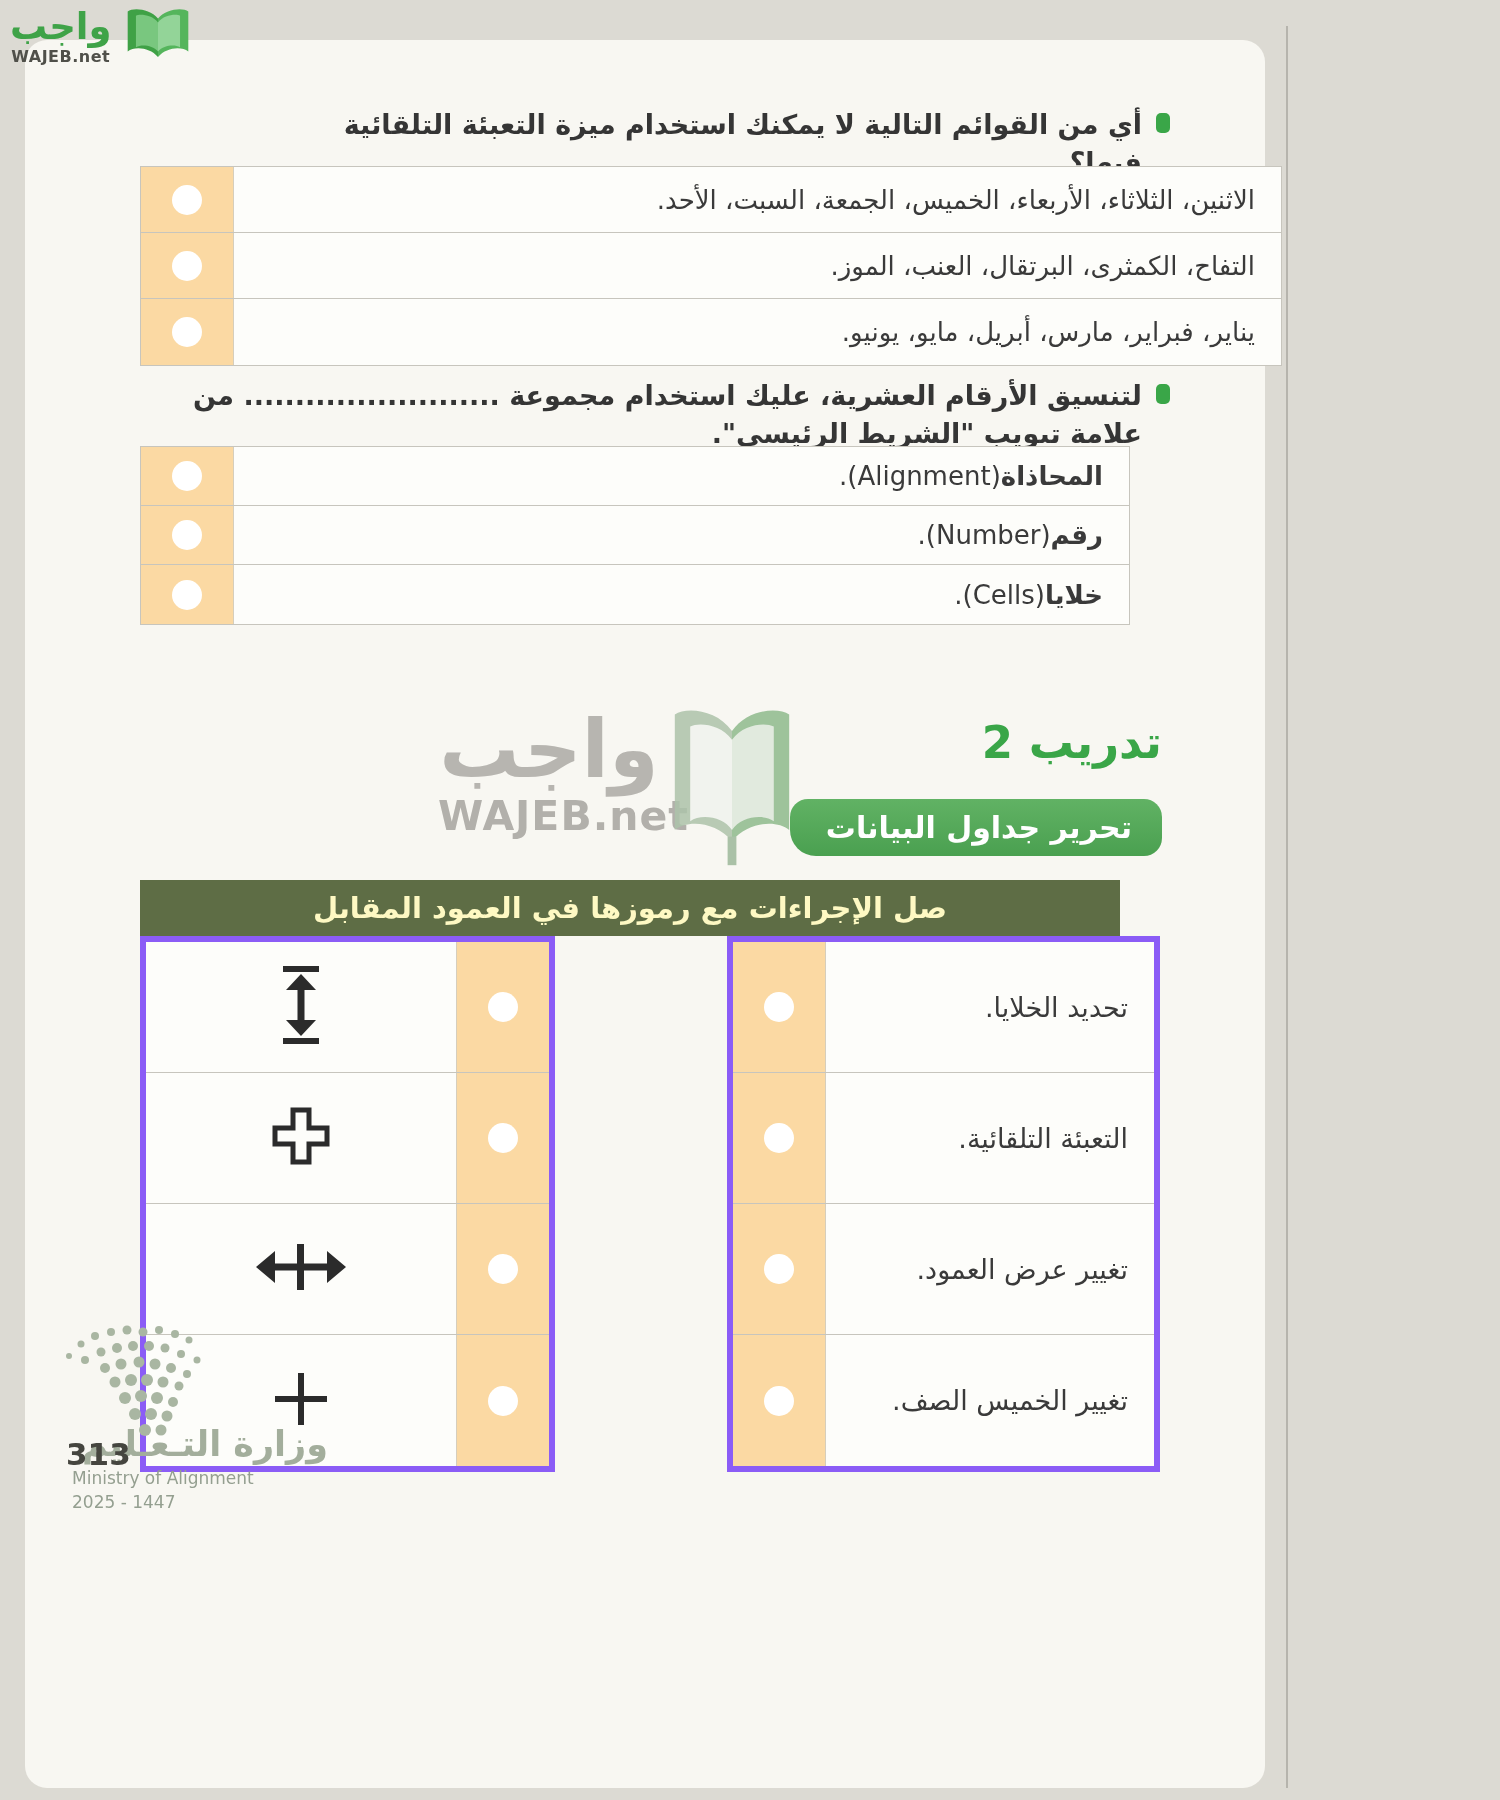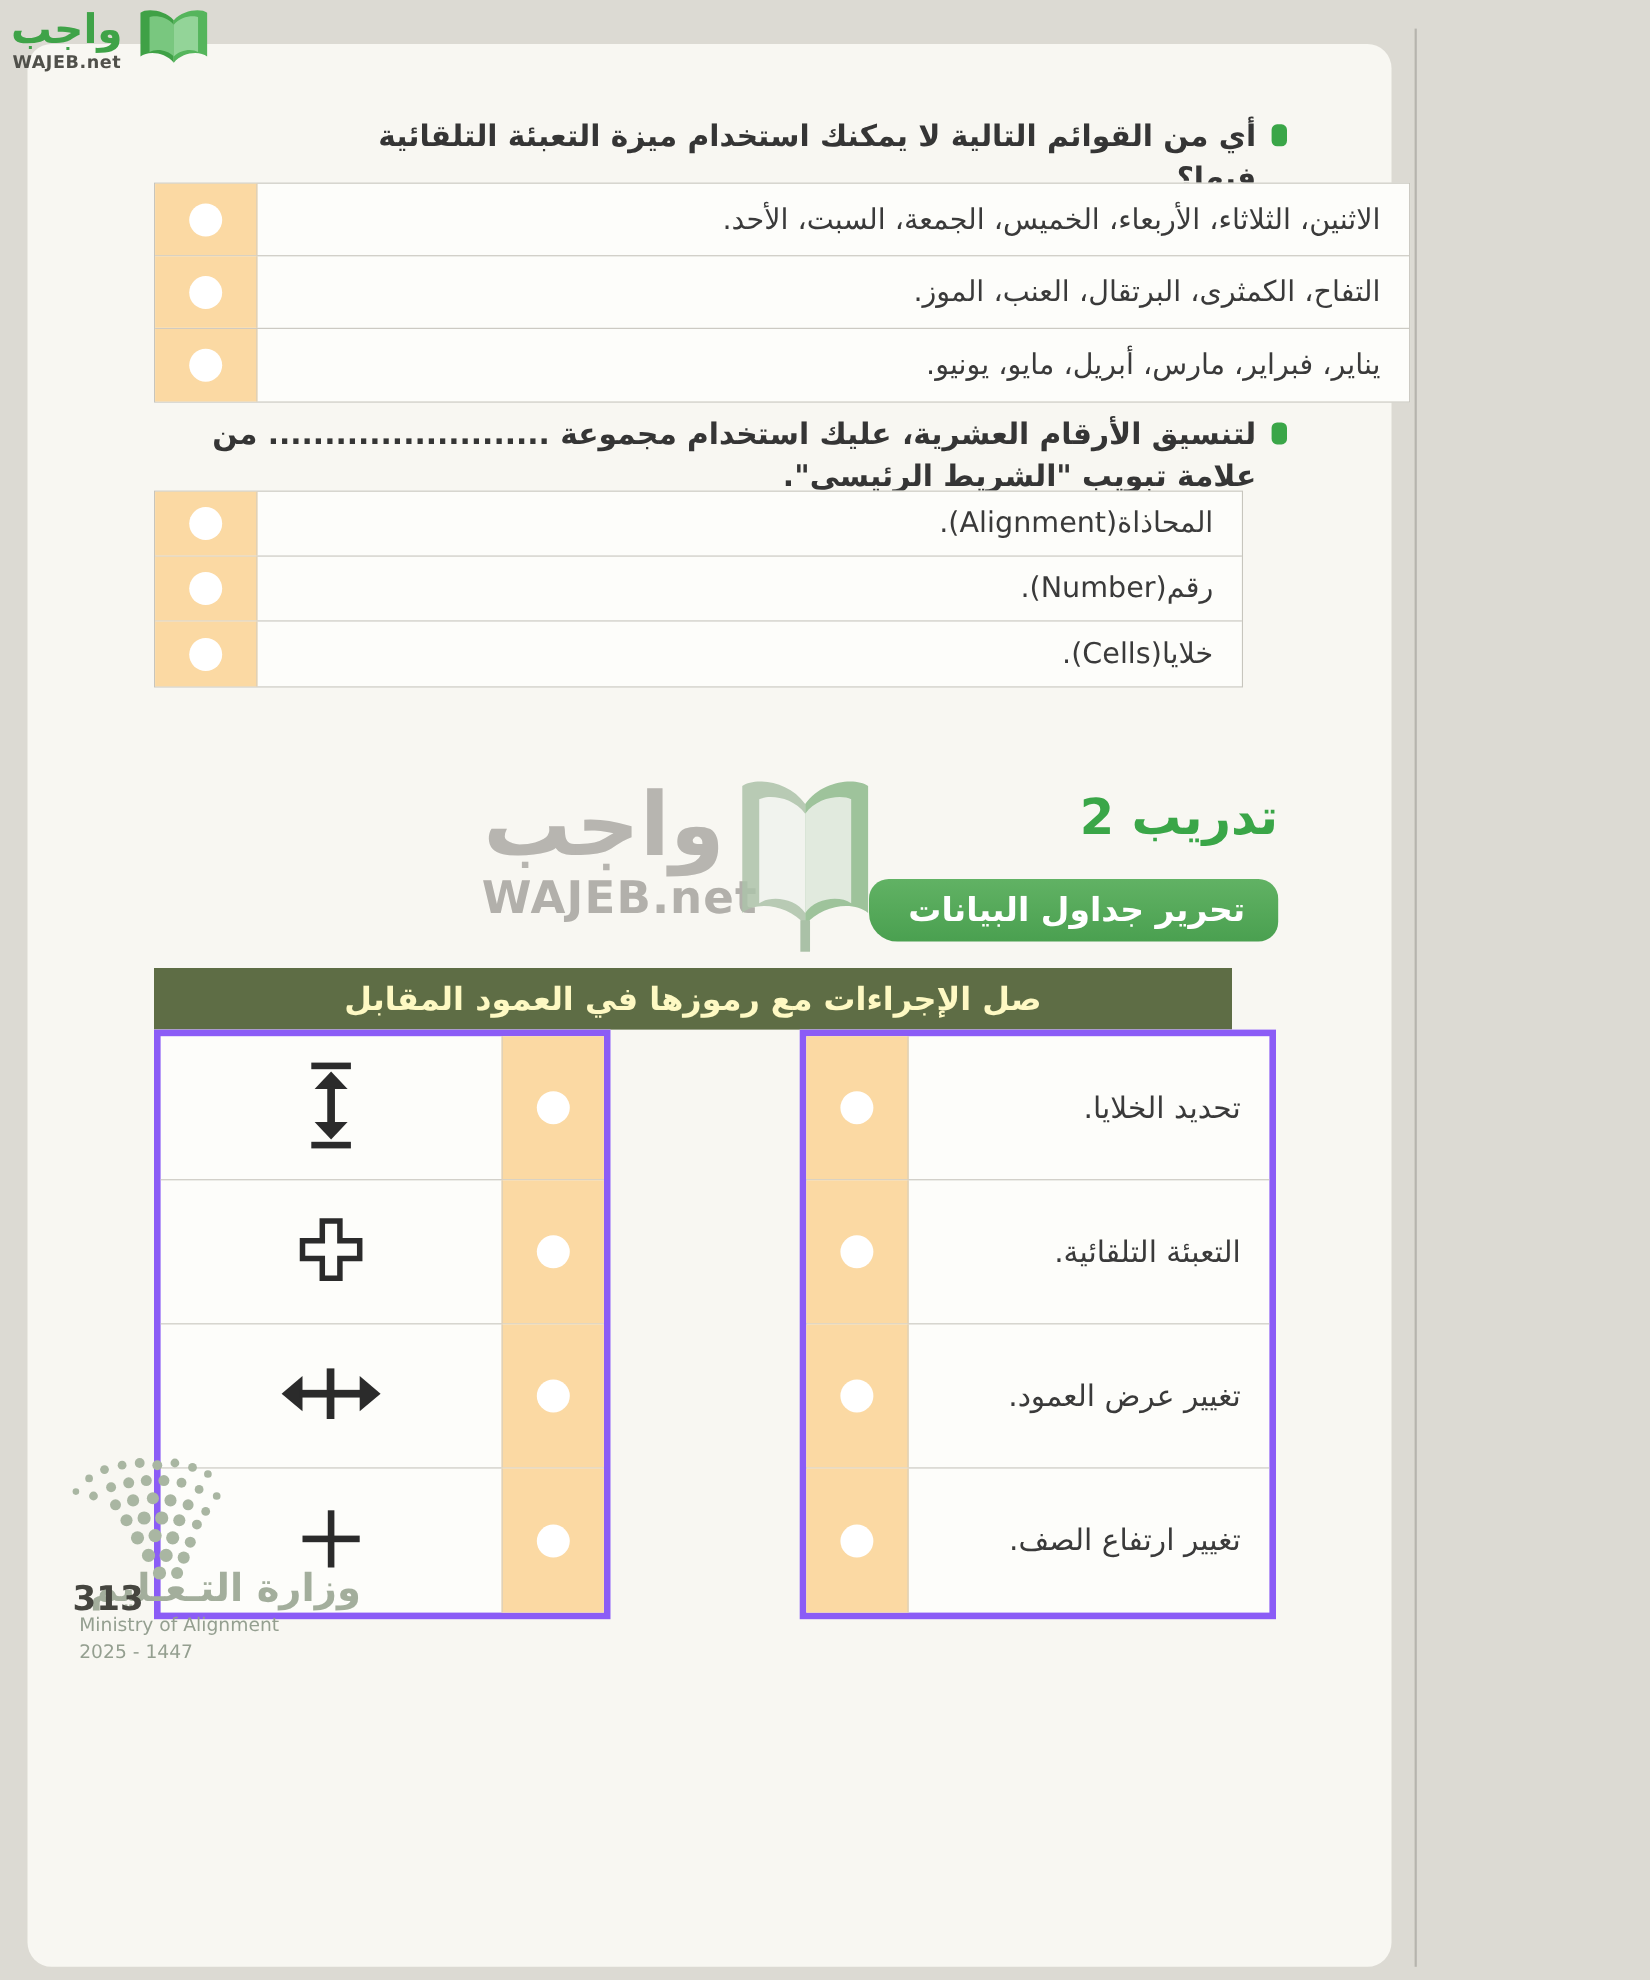--- a/index.html
+++ b/index.html
@@ -23,21 +23,21 @@
   
   .q-block { position:absolute; display:flex; direction:rtl; gap:14px; align-items:flex-start; }
   .bullet { flex:none; width:14px; height:20px; border-radius:5px; background:#3aa648; margin-top:7px; }
   .q-text { font-size:27px; font-weight:bold; color:#353535; line-height:1.4; }
 
   
   .opt-table { position:absolute; border:1px solid #c7c5bd; background:#fdfdfa; }
   .opt-row { display:flex; direction:rtl; align-items:stretch; border-bottom:1px solid #c7c5bd; }
   .opt-row:last-child { border-bottom:none; }
   .opt-text { flex:1; display:flex; align-items:center; padding:0 26px; font-size:26px; color:#3a3a3a; direction:rtl; gap:0; }
-  .opt-ar { font-weight:normal; }
+  .opt-ar { font-weight:bold; }
   .radio-cell { flex:none; width:93px; background:#fbd9a3; display:flex; align-items:center; justify-content:center;
                 border-right:1px solid #d6cebc; }
   .dot { width:30px; height:30px; border-radius:50%; background:#ffffff; }
   .h66 .opt-row { height:66px; }
   .h59 .opt-row { height:59px; }
 
   
   .training-title { position:absolute; right:338px; top:716px; direction:rtl; font-size:45px; font-weight:bold; color:#3aa648; }
   .badge { position:absolute; left:790px; top:799px; width:372px; height:57px;
            background:linear-gradient(180deg,#61b264,#4aa050); border-radius:18px 18px 18px 26px;
@@ -248,21 +248,21 @@
   <div class="m-row">
     <div class="radio2">
         <span class="dot"></span>
       </div>
     <div class="action-cell">تغيير عرض العمود.</div>
   </div>
   <div class="m-row">
     <div class="radio2">
         <span class="dot"></span>
       </div>
-    <div class="action-cell">تغيير ارتفاع الصف.</div>
+    <div class="action-cell">تغيير الخميس الصف.</div>
   </div>
 </div>
 
 <span class="moe-dots">
   <svg width="190" height="120" viewBox="0 0 190 120">
     <g fill="#a9b6a2">
       <circle cx="14" cy="34" r="3"></circle>
         <circle cx="26" cy="22" r="3.5"></circle>
         <circle cx="40" cy="14" r="4"></circle>
       <circle cx="56" cy="10" r="4"></circle>

